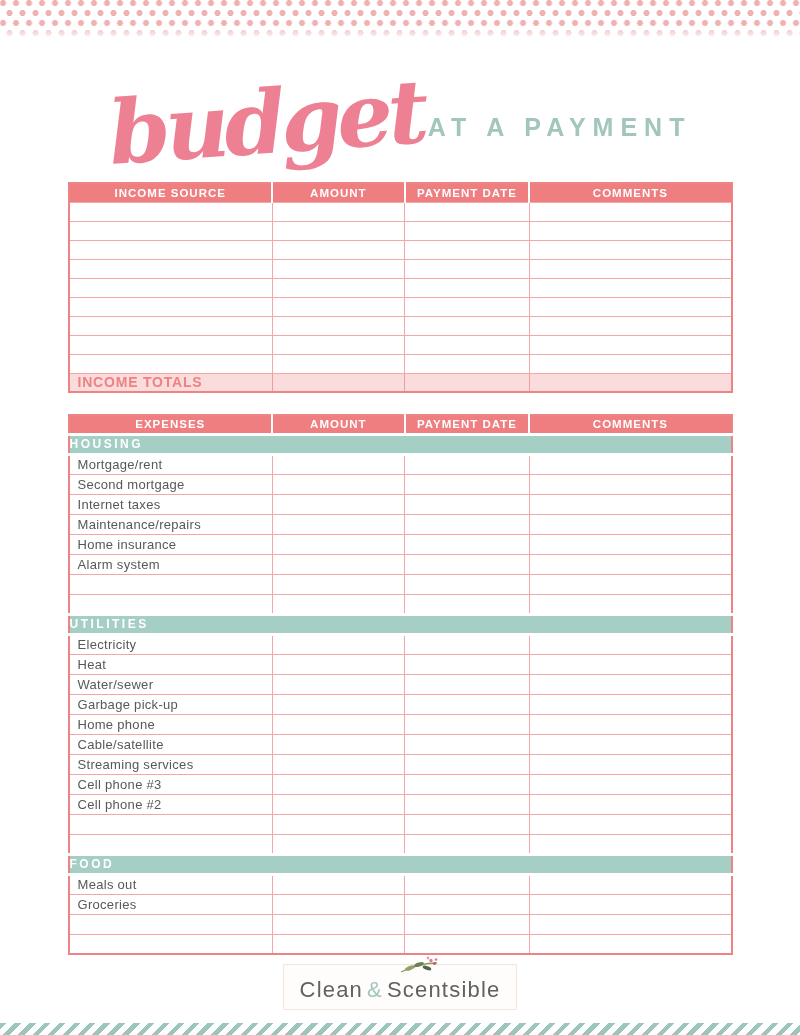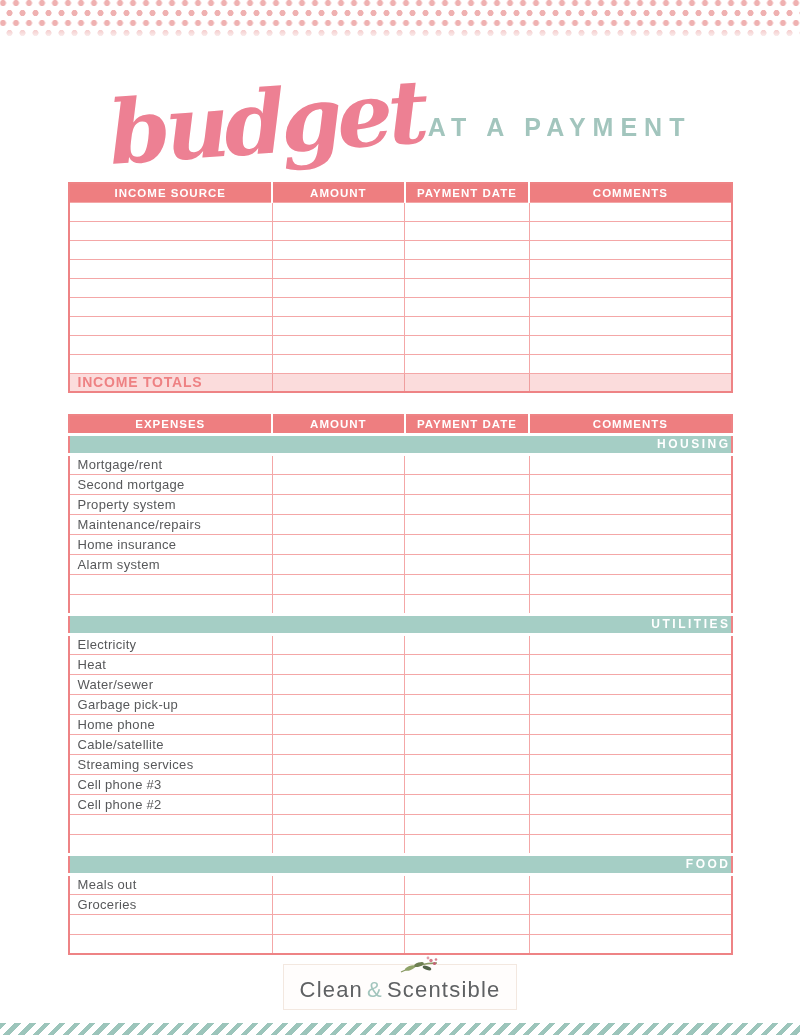--- a/index.html
+++ b/index.html
@@ -96,21 +96,21 @@
     color: #ee8183;
     font-size: 14px;
     font-weight: bold;
     letter-spacing: .8px;
   }
 
   tr.section td {
     height: 20px;
     background: #a5cec5;
     color: #ffffff;
-    text-align: right;
+    text-align: left;
     font-size: 12px;
     font-weight: bold;
     letter-spacing: 2.5px;
     border-left: none;
     border-right: none;
     border-top: 3px solid #ffffff;
     border-bottom: 3px solid #ffffff;
   }
 
   
@@ -261,21 +261,21 @@
         <td></td>
         <td></td>
       </tr>
     <tr class="r">
         <td class="lbl">Second mortgage</td>
         <td></td>
         <td></td>
         <td></td>
       </tr>
     <tr class="r">
-        <td class="lbl">Property system</td>
+        <td class="lbl">Internet taxes</td>
         <td></td>
         <td></td>
         <td></td>
       </tr>
     <tr class="r">
         <td class="lbl">Maintenance/repairs</td>
         <td></td>
         <td></td>
         <td></td>
       </tr>

